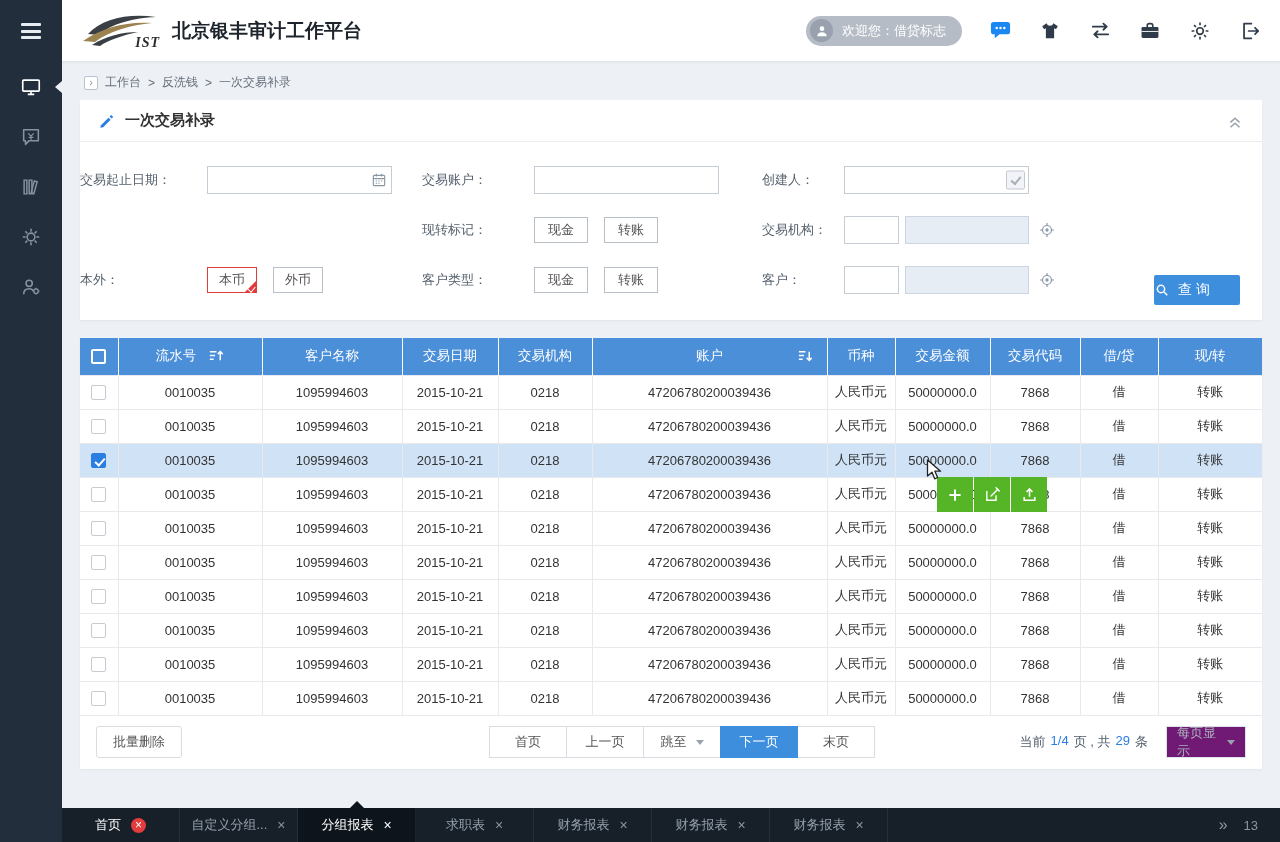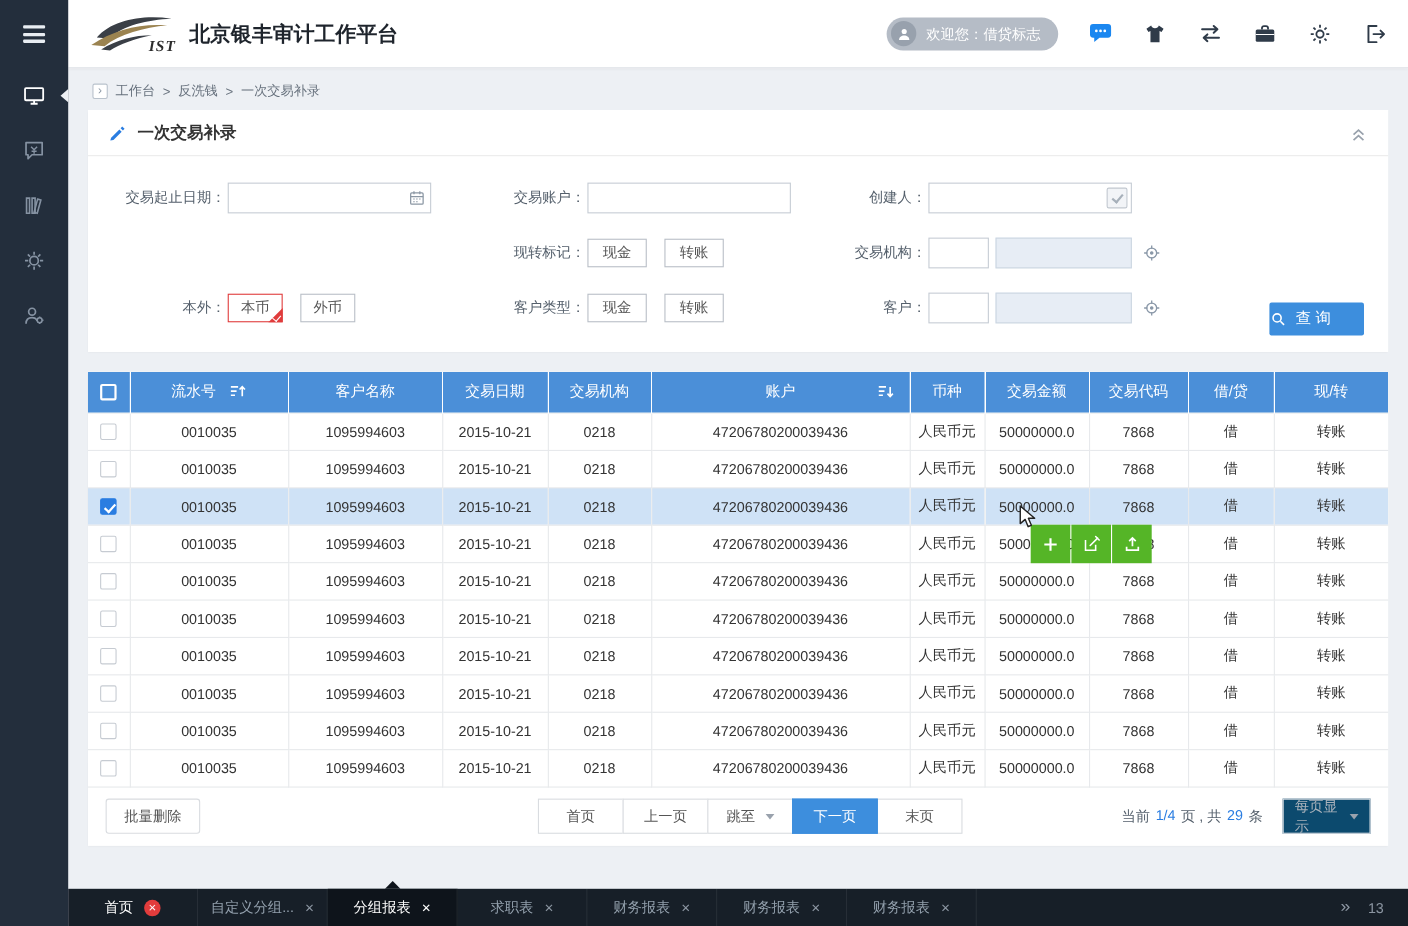--- a/index.html
+++ b/index.html
@@ -32,21 +32,21 @@
 
 .card{background:#fff;box-shadow:0 1px 2px rgba(0,0,0,.05)}
 .filter-card{position:absolute;left:80px;top:100px;width:1182px;height:220px}
 .panel-head{height:42px;border-bottom:1px solid #ececec;display:flex;align-items:center;padding:0 18px;gap:9px}
 .panel-title{font-size:15px;color:#333;font-weight:bold}
 .collapse{margin-left:auto;cursor:pointer;display:flex}
 .f-body{position:relative;padding-top:13px;height:178px}
 .f-row{position:relative;height:50px}
 .fg{position:absolute;top:0;height:50px;display:flex;align-items:center}
 .fg1{left:0}.fg2{left:342px}.fg3{left:682px}
-.fl{display:block;text-align:right;color:#55606c;font-size:13px;white-space:nowrap}
+.fl{display:block;color:#55606c;font-size:13px;white-space:nowrap}
 .fl1{width:125px}.fl2{width:110px}.fl3{width:80px}
 .ti{height:28px;border:1px solid #c6ccd4;background:#fff;margin-left:2px;outline:none;padding:0 8px;font:inherit;color:#333}
 .w185{width:185px}
 .date-wrap,.creator-wrap{position:relative;display:inline-block}
 .in-icon{position:absolute;right:5px;top:50%;transform:translateY(-50%);display:flex;cursor:pointer}
 .picker{position:absolute;right:4px;top:50%;transform:translateY(-50%);width:19px;height:19px;border:1px solid #c2c8d0;background:#f2f4f7;border-radius:2px;cursor:pointer}
 .picker:after{content:"";position:absolute;left:6px;top:3px;width:4px;height:8px;border-right:2px solid #a7b0ba;border-bottom:2px solid #a7b0ba;transform:rotate(40deg)}
 .tbtn{width:50px;height:26px;border:1px solid #b9bfc7;background:#fff;color:#555;margin-left:2px;position:relative;font:inherit;font-size:13px;cursor:pointer}
 .tbtn+.tbtn{margin-left:16px}
 .w54{width:54px}
@@ -81,21 +81,21 @@
 .btn{height:32px;border:1px solid #d9dce0;background:#fff;color:#555;padding:0 16px;font:inherit;font-size:13px;cursor:pointer}
 .batch{border-radius:3px}
 .pg-group{position:absolute;left:410px;display:flex}
 .pg-group .btn{margin-left:-1px;min-width:78px}
 .btn.active{background:#3d8edd;border-color:#3d8edd;color:#fff;position:relative;z-index:2}
 .jump{display:flex;align-items:center;gap:9px;justify-content:center}
 .caret{width:0;height:0;border-left:4.5px solid transparent;border-right:4.5px solid transparent;border-top:5px solid #9aa2ad;display:inline-block}
 .pg-right{margin-left:auto;display:flex;align-items:center;gap:18px}
 .info{color:#55606c;display:flex;gap:5px;white-space:nowrap}
 .info b{color:#2a7de1;font-weight:normal}
-.pp-select{width:80px;height:32px;border:1px solid #dfe2e6;background:#0c4a6e;color:#aab2bb;display:flex;align-items:center;justify-content:space-between;padding:0 10px;cursor:default}
+.pp-select{width:80px;height:32px;border:1px solid #dfe2e6;background:#701a75;color:#aab2bb;display:flex;align-items:center;justify-content:space-between;padding:0 10px;cursor:default}
 
 
 .tabbar{position:absolute;left:62px;bottom:0;width:1218px;height:34px;background:#171f28;display:flex;align-items:stretch;z-index:35}
 .tab{width:118px;display:flex;align-items:center;justify-content:center;gap:10px;color:#93a0ad;font-size:13px;border-right:1px solid rgba(255,255,255,.07);position:relative;cursor:pointer}
 .tab.pinned .tab-label{color:#fff}
 .tab.pinned .tab-close{width:15px;height:15px;border-radius:50%;background:#e23c3c;color:#fff;font-size:12px;line-height:14px;text-align:center}
 .tab.active{background:#0e141b}
 .tab.active .tab-label,.tab.active .tab-close{color:#fff}
 .tab-label{white-space:nowrap;overflow:hidden;text-overflow:ellipsis;max-width:84px}
 .tab-close{color:#8b95a1;font-size:14px;line-height:1;cursor:pointer}

